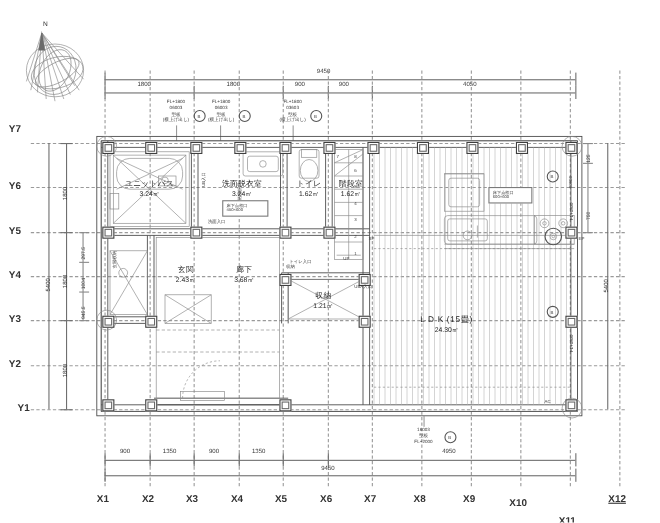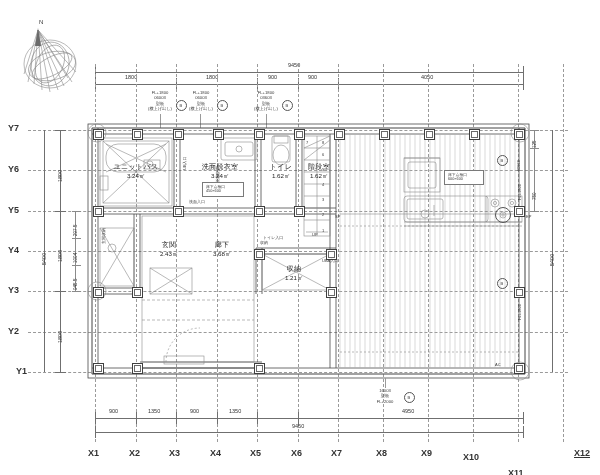--- a/index.html
+++ b/index.html
@@ -98,40 +98,40 @@
   <div class="axis-v" style="left:563px;top:64px;height:378px;"></div>
 
   <div class="axis-h" style="left:28px;top:130px;width:540px;"></div>
   <div class="axis-h" style="left:28px;top:170px;width:540px;"></div>
   <div class="axis-h" style="left:28px;top:211px;width:540px;"></div>
   <div class="axis-h" style="left:28px;top:251px;width:540px;"></div>
   <div class="axis-h" style="left:28px;top:291px;width:540px;"></div>
   <div class="axis-h" style="left:28px;top:332px;width:540px;"></div>
   <div class="axis-h" style="left:28px;top:372px;width:540px;"></div>
 
-  <div class="axlbl" style="left:8px;top:123px;">Y7</div>
+  <div class="axlbl" style="left:8px;top:112px;">Y7</div>
   <div class="axlbl" style="left:8px;top:164px;">Y6</div>
   <div class="axlbl" style="left:8px;top:205px;">Y5</div>
   <div class="axlbl" style="left:8px;top:245px;">Y4</div>
   <div class="axlbl" style="left:8px;top:285px;">Y3</div>
   <div class="axlbl" style="left:8px;top:326px;">Y2</div>
   <div class="axlbl" style="left:16px;top:366px;">Y1</div>
 
   <div class="axlbl" style="left:88px;top:448px;">X1</div>
   <div class="axlbl" style="left:129px;top:448px;">X2</div>
   <div class="axlbl" style="left:169px;top:448px;">X3</div>
   <div class="axlbl" style="left:210px;top:448px;">X4</div>
   <div class="axlbl" style="left:250px;top:448px;">X5</div>
   <div class="axlbl" style="left:291px;top:448px;">X6</div>
   <div class="axlbl" style="left:331px;top:448px;">X7</div>
   <div class="axlbl" style="left:376px;top:448px;">X8</div>
   <div class="axlbl" style="left:421px;top:448px;">X9</div>
   <div class="axlbl" style="left:463px;top:452px;">X10</div>
   <div class="axlbl" style="left:508px;top:468px;text-decoration:underline;">X11</div>
-  <div class="axlbl" style="left:574px;top:448px;text-decoration:underline;">X12</div>
+  <div class="axlbl" style="left:553px;top:448px;text-decoration:underline;">X12</div>
 
   <div class="abs" style="left:44px;top:130px;width:1px;height:242px;background:#6f6f6f;"></div>
   <div class="dimv" style="left:41px;top:265px;">5400</div>
 
   <div class="abs" style="left:60px;top:130px;width:1px;height:242px;background:#6f6f6f;"></div>
   <div class="abs" style="left:55px;top:130px;width:11px;height:1px;background:#6f6f6f;"></div>
   <div class="abs" style="left:55px;top:211px;width:11px;height:1px;background:#6f6f6f;"></div>
   <div class="abs" style="left:55px;top:291px;width:11px;height:1px;background:#6f6f6f;"></div>
   <div class="abs" style="left:55px;top:372px;width:11px;height:1px;background:#6f6f6f;"></div>
 
@@ -496,20 +496,24 @@
   <div class="room" style="left:198px;top:240px;width:48px;">
     <div class="rn">廊下</div>
     <div class="ra">3.68㎡</div>
   </div>
 
   <div class="room" style="left:266px;top:264px;width:56px;">
     <div class="rn">収納</div>
     <div class="ra">1.21㎡</div>
   </div>
 
+  <div class="room" style="left:358px;top:286px;width:96px;">
+    <div class="rn" style="font-size:7.5px;letter-spacing:.6px;">L D K (15畳)</div>
+    <div class="ra">24.30㎡</div>
+  </div>
 
   <div class="thinbox" style="left:202px;top:182px;width:40px;height:13px;background:#fff;">
     <div class="tiny" style="left:3px;top:1.5px;font-size:3.8px;line-height:1.3;">床下点検口<br>450×600</div>
   </div>
   <div class="thinbox" style="left:444px;top:170px;width:38px;height:13px;background:#fff;">
     <div class="tiny" style="left:3px;top:1.5px;font-size:3.8px;line-height:1.3;">床下点検口<br>600×600</div>
   </div>
 
   <div class="tiny" style="left:189px;top:199px;">洗面入口</div>
   <div class="tiny" style="left:263px;top:235px;">トイレ入口</div>

